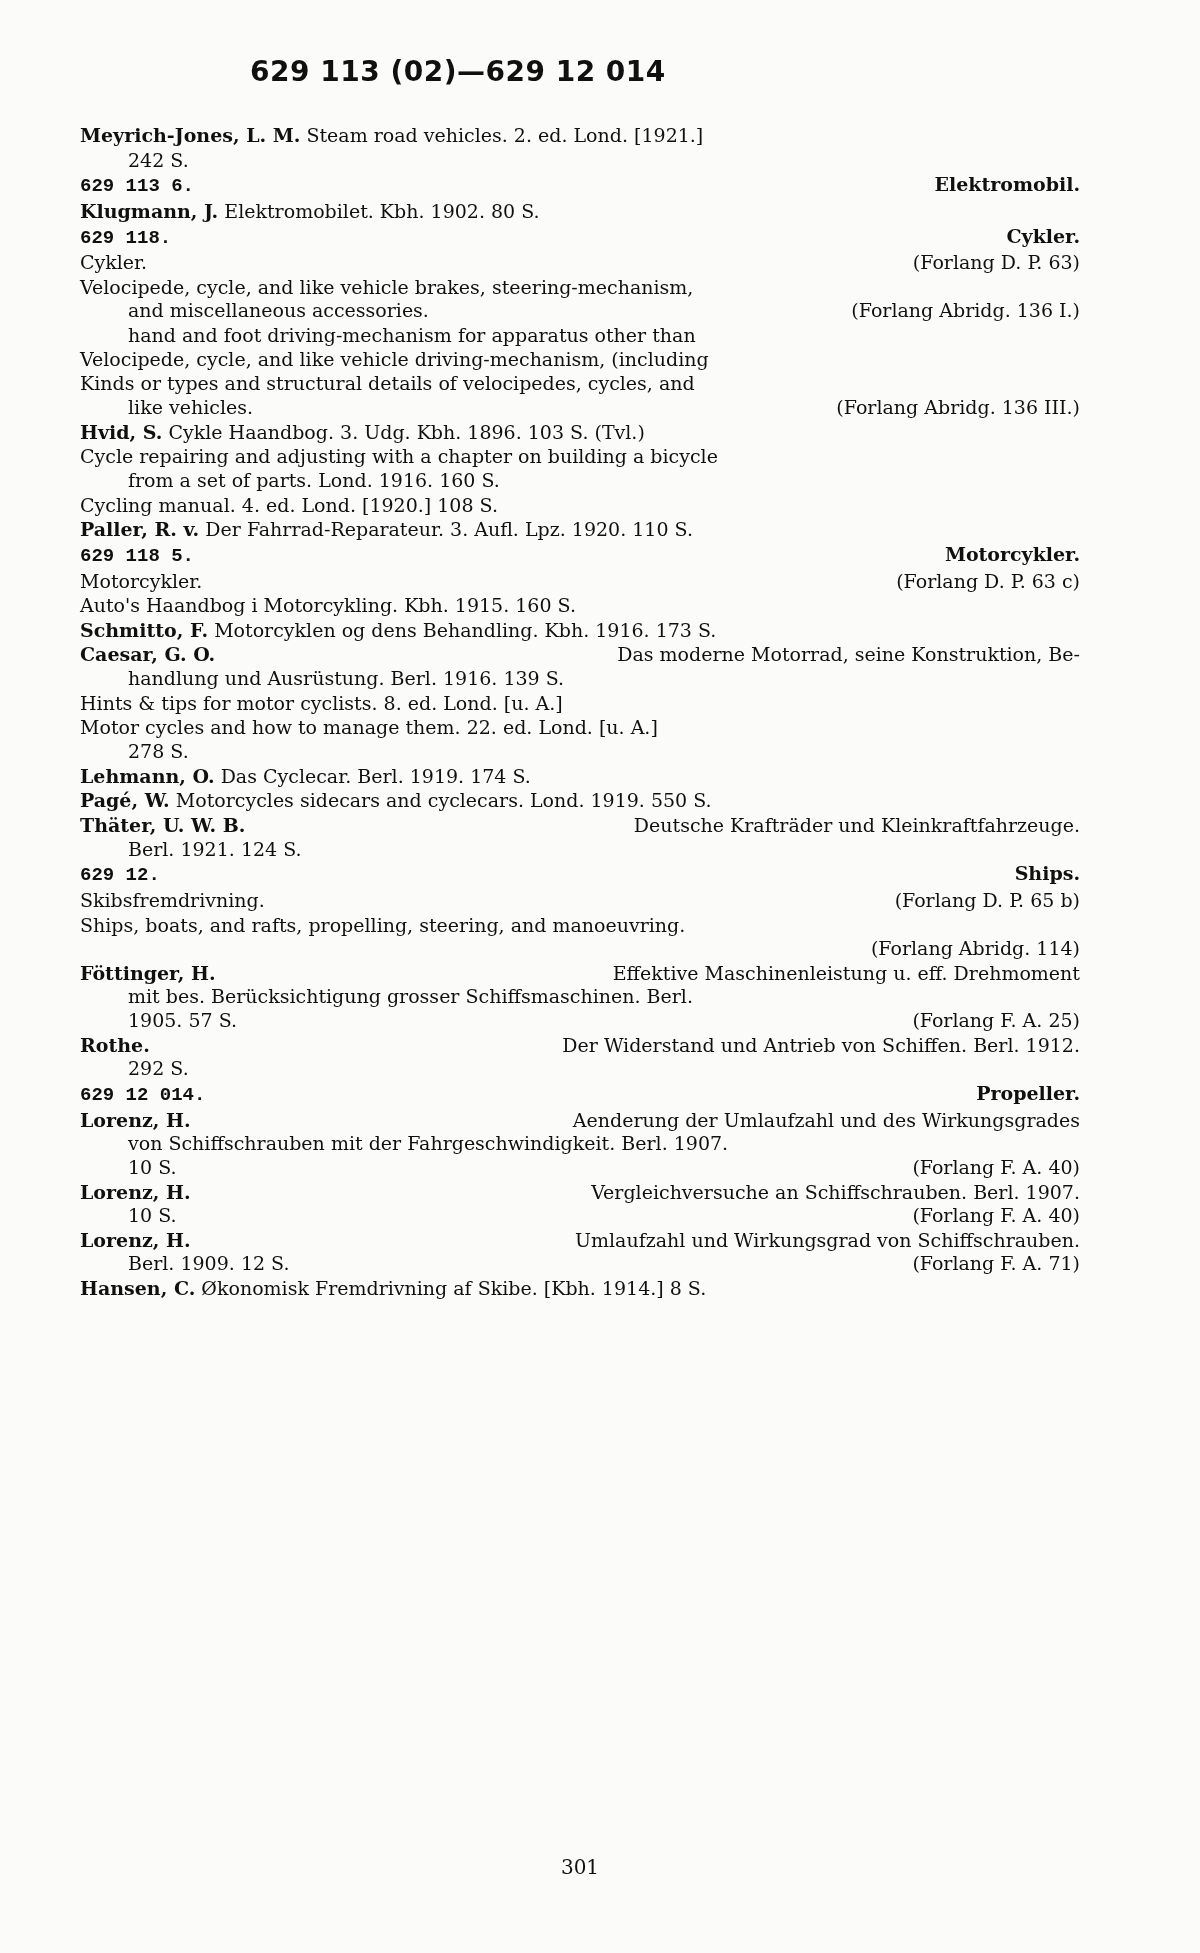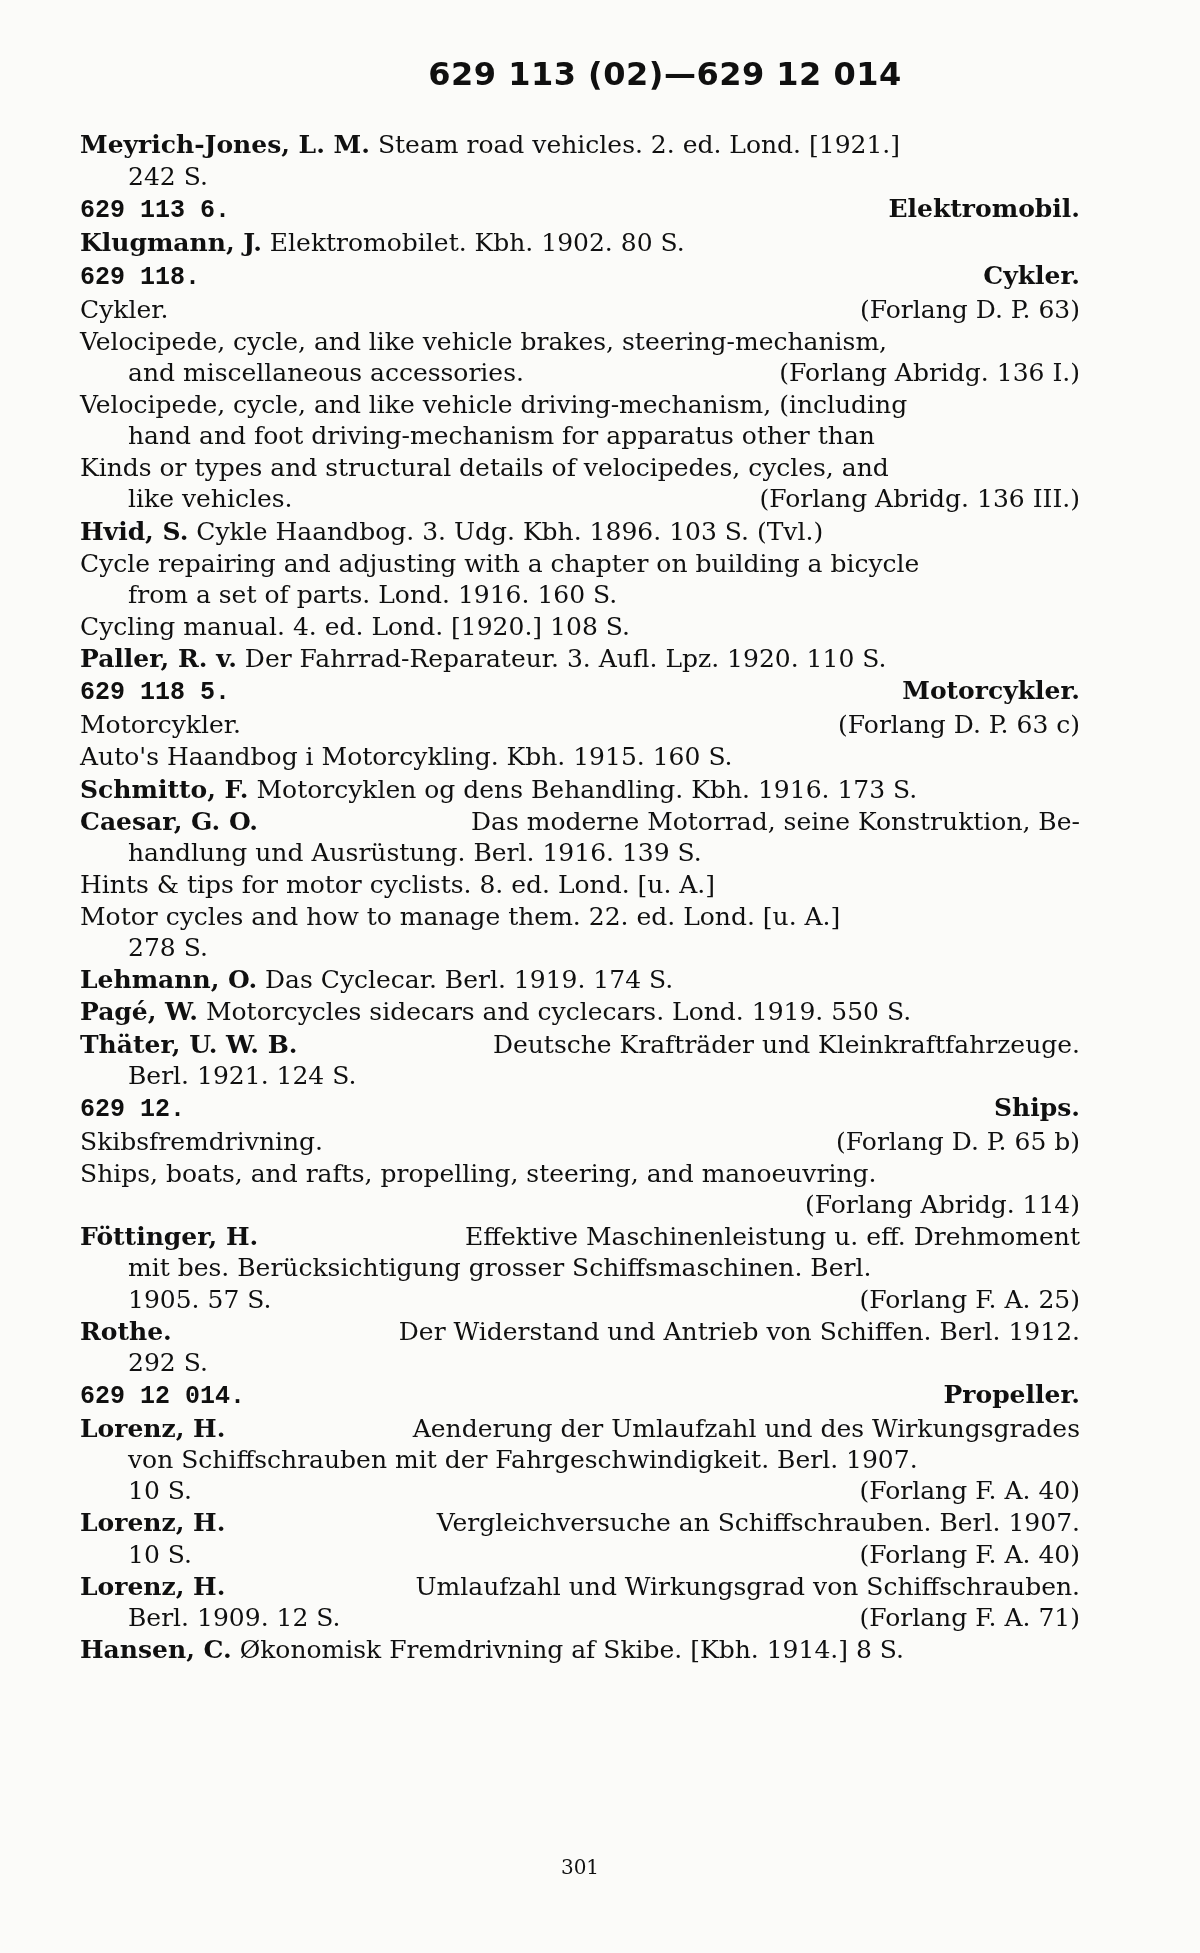--- a/index.html
+++ b/index.html
@@ -22,30 +22,29 @@
     height: 1953px;
     background: #fbfbf9;
   }
   .content {
     position: absolute;
     left: 80px;
     top: 55px;
     width: 1000px;
   }
   .header {
-    text-align: center;
     font-family: "DejaVu Sans", sans-serif;
     font-weight: bold;
-    font-size: 32px;
+    font-size: 28px;
     letter-spacing: 0.5px;
     margin: 0 0 36px 0;
     padding-left: 170px;
   }
   .entries {
-    font-size: 25px;
+    font-size: 19px;
     line-height: 1.245;
   }
   .entry {
     margin: 0 0 1px 0;
     position: relative;
   }
   .b { font-weight: bold; }
   
   .split {
     display: flex;
@@ -129,22 +128,22 @@
 
       <div class="entry">
         <div>Velocipede, cycle, and like vehicle brakes, steering-mechanism,</div>
         <div class="indent-line">
           <span>and miscellaneous accessories.</span>
           <span>(Forlang Abridg. 136 I.)</span>
         </div>
       </div>
 
       <div class="entry">
+        <div style="padding-left:48px">hand and foot driving-mechanism for apparatus other than</div>
         <div>Velocipede, cycle, and like vehicle driving-mechanism, (including</div>
-        <div style="padding-left:48px">hand and foot driving-mechanism for apparatus other than</div>
       </div>
 
       <div class="entry">
         <div>Kinds or types and structural details of velocipedes, cycles, and</div>
         <div class="indent-line">
           <span>like vehicles.</span>
           <span>(Forlang Abridg. 136 III.)</span>
         </div>
       </div>
 

